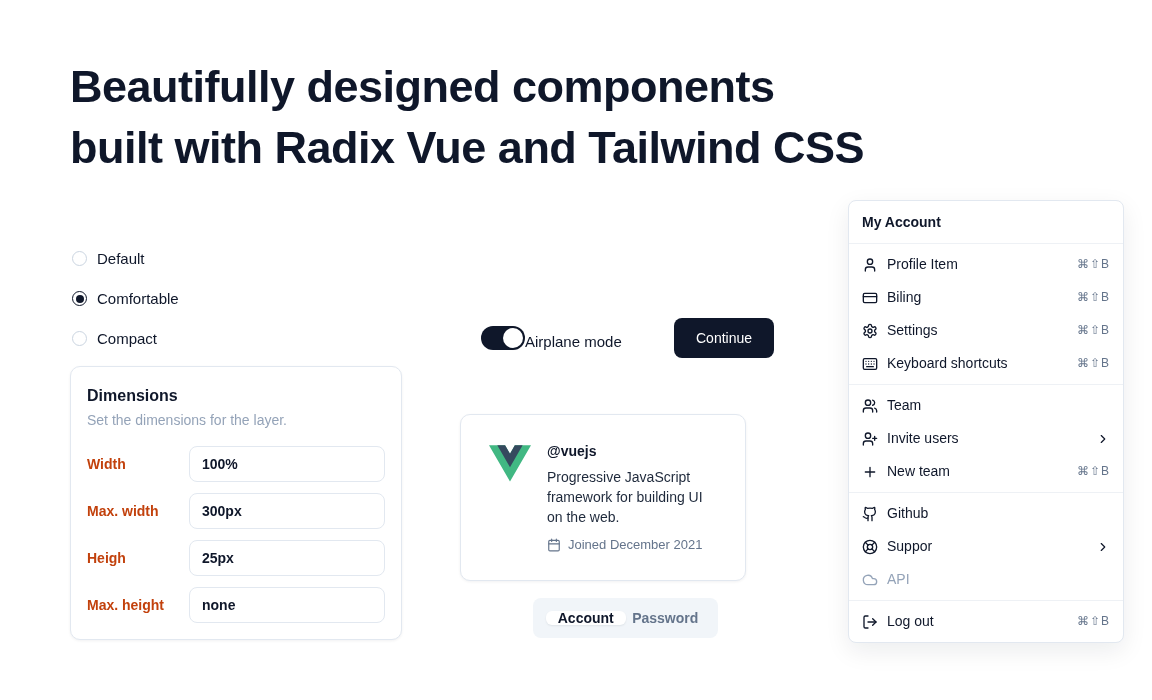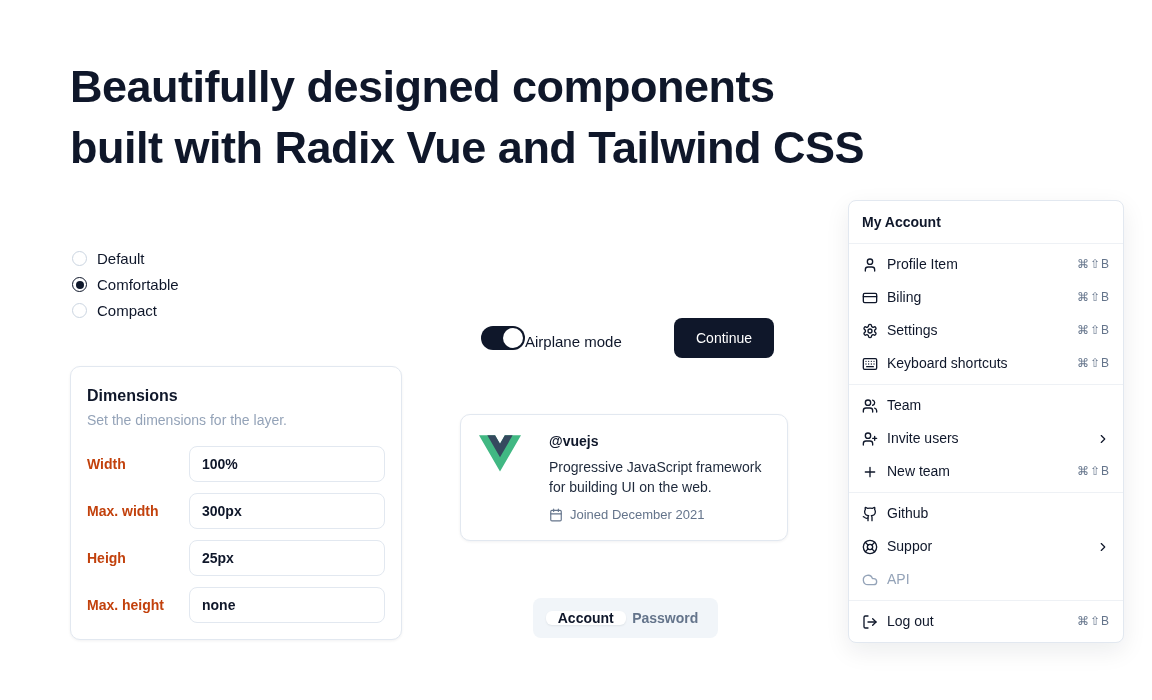--- a/index.html
+++ b/index.html
@@ -26,21 +26,21 @@
     color: #0f172a;
   }
 
   
   .radio-group {
     position: absolute;
     left: 72px;
     top: 250px;
     display: flex;
     flex-direction: column;
-    gap: 9px;
+    gap: 23px;
   }
   .radio-option { display: flex; align-items: center; gap: 10px; cursor: pointer; }
   .radio-dot {
     width: 15px; height: 15px; border-radius: 50%;
     border: 1px solid #cbd5e1;
     display: flex; align-items: center; justify-content: center;
     flex: 0 0 auto;
   }
   .radio-dot.selected { border-color: #0f172a; }
   .radio-dot.selected::after {
@@ -94,21 +94,21 @@
   .dim-label { font-size: 14px; font-weight: 600; color: #c2410c; }
   .dim-input {
     width: 196px; height: 36px;
     border: 1px solid #e2e8f0; border-radius: 8px;
     padding: 0 12px; font-size: 14px; color: #0f172a;
     font-family: "Liberation Sans", sans-serif;
     outline: none; background: #fff; font-weight: bold;
   }
 
   
-  .hover-card { left: 460px; top: 414px; width: 328px; padding: 18px; display: flex; gap: 28px; }
+  .hover-card { left: 460px; top: 414px; width: 286px; padding: 28px; display: flex; gap: 16px; }
   .vue-logo { width: 42px; height: 37px; flex: 0 0 auto; margin-top: 2px; }
   .hc-handle { font-size: 14px; font-weight: 700; color: #0f172a; }
   .hc-desc { font-size: 14px; line-height: 20px; color: #1e293b; margin-top: 8px; max-width: 236px; }
   .hc-joined { display: flex; align-items: center; gap: 7px; margin-top: 10px; color: #64748b; font-size: 13px; }
   .hc-joined svg { width: 14px; height: 14px; }
 
   
   .tabs {
     position: absolute; left: 533px; top: 598px; width: 185px; height: 40px;
     background: #f1f5f9; border-radius: 8px; padding: 13px;

